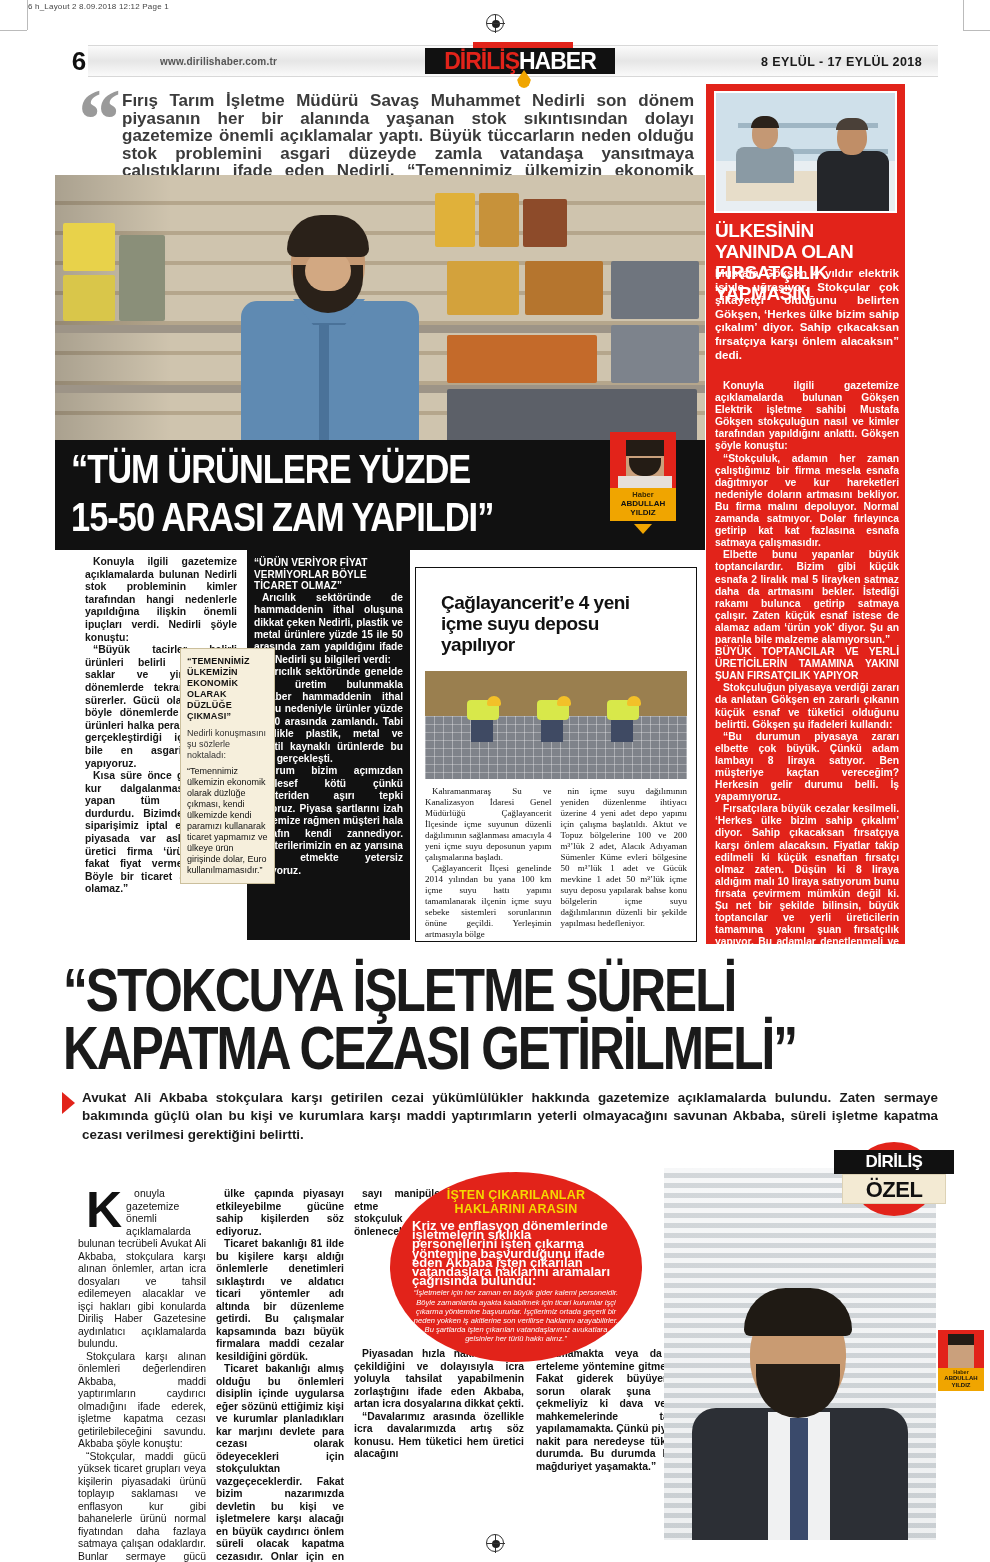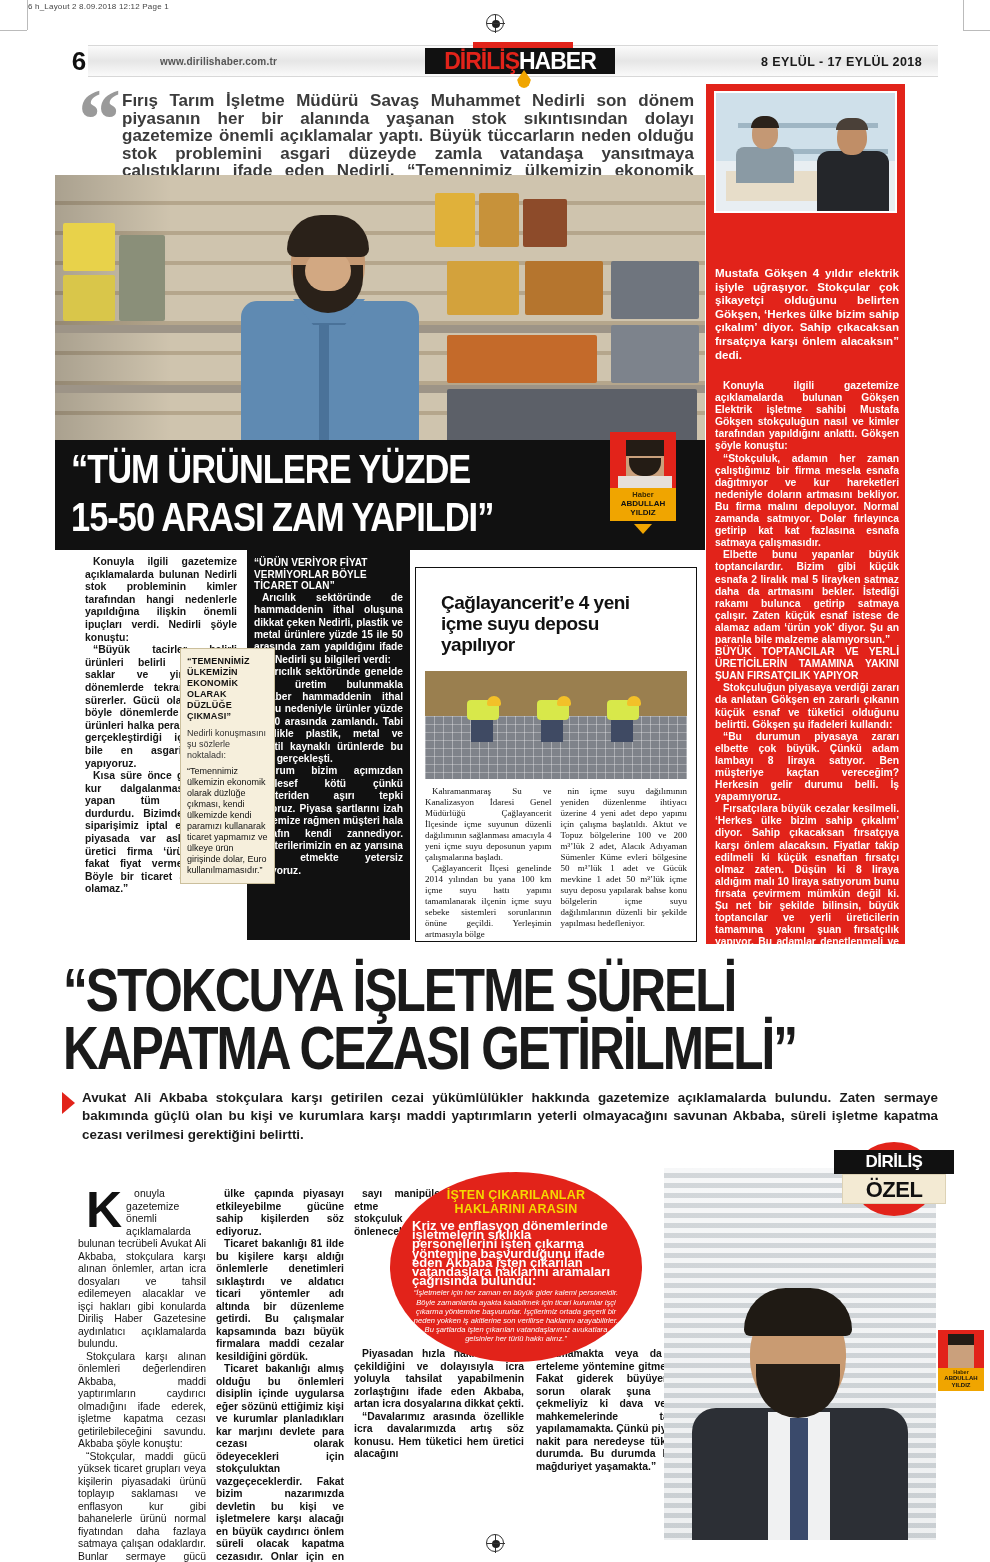--- a/index.html
+++ b/index.html
@@ -306,21 +306,21 @@
     <div class="bb-tail"></div>
   </div>
 
   <div class="a1-left">
     <p>Konuyla ilgili gazetemize açıklamalarda bulunan Nedirli stok probleminin kimler tarafından hangi nedenlerle yapıldığına ilişkin önemli ipuçları verdi. Nedirli şöyle konuştu:</p>
     <p>“Büyük tacirler belirli ürünleri belirli zamanlarda saklar ve yine farklı dönemlerde tekrar piyasaya sürerler. Gücü olan kimseler böyle dönemlerde piyasadan ürünleri halka perakende satış gerçekleştirdiği için zammı bile en asgari boyutta yapıyoruz.</p>
     <p>Kısa süre önce gerçekleşen kur dalgalanması üretim yapan tüm işletmeleri durdurdu. Bizimde pek çok siparişimiz iptal edildi. Ürün piyasada var aslında fakat üretici firma ‘ürünü veririz fakat fiyat vermeyiz’ diyor. Böyle bir ticaret anlayışı da olamaz.”</p>
   </div>
 
   <div class="a1-mid">
-    <div class="kick">“ÜRÜN VERİYOR FİYAT VERMİYORLAR BÖYLE TİCARET OLAN”</div>
+    <div class="kick">“ÜRÜN VERİYOR FİYAT VERMİYORLAR BÖYLE TİCARET OLMAZ”</div>
     <div class="bodytxt">
       <p>Arıcılık sektöründe de hammaddenin ithal oluşuna dikkat çeken Nedirli, plastik ve metal ürünlere yüzde 15 ile 50 arasında zam yapıldığını ifade etti. Nedirli şu bilgileri verdi:</p>
       <p>“Arıcılık sektöründe genelde yerli üretim bulunmakla beraber hammaddenin ithal oluşu nedeniyle ürünler yüzde 15-50 arasında zamlandı. Tabi özellikle plastik, metal ve tekstil kaynaklı ürünlerde bu zam gerçekleşti.</p>
       <p>Durum bizim açımızdan maalesef kötü çünkü müşteriden aşırı tepki alıyoruz. Piyasa şartlarını izah etmemize rağmen müşteri hala esnafın kendi zannediyor. Müşterilerimizin en az yarısına izah etmekte yetersiz kalıyoruz.</p>
     </div>
   </div>
 
   <div class="pullbox">
     <div class="pb-title">“TEMENNİMİZ ÜLKEMİZİN EKONOMİK OLARAK DÜZLÜĞE ÇIKMASI”</div>
     <div class="pb-sub">Nedirli konuşmasını şu sözlerle noktaladı:</div>
@@ -363,20 +363,24 @@
       <div class="sp-shelf" style="top:30px;width:140px;"></div>
       <div class="sp-shelf" style="top:56px;width:150px;"></div>
       <div class="sp-desk"></div>
       <div class="sp-man1-body"></div>
       <div class="sp-man1-head"></div>
       <div class="sp-man1-hair"></div>
       <div class="sp-man2-body"></div>
       <div class="sp-man2-head"></div>
       <div class="sp-man2-hair"></div>
     </div>
+    <div class="side-h">
+      <span>ÜLKESİNİN YANINDA OLAN</span><br>
+      <span>FIRSATÇILIK YAPMASIN</span>
+    </div>
     <div class="side-lead">Mustafa Gökşen 4 yıldır elektrik işiyle uğraşıyor. Stokçular çok şikayetçi olduğunu belirten Gökşen, ‘Herkes ülke bizim sahip çıkalım’ diyor. Sahip çıkacaksan fırsatçıya karşı önlem alacaksın” dedi.</div>
     <div class="side-body">
       <p>Konuyla ilgili gazetemize açıklamalarda bulunan Gökşen Elektrik işletme sahibi Mustafa Gökşen stokçuluğun nasıl ve kimler tarafından yapıldığını anlattı. Gökşen şöyle konuştu:</p>
       <p>“Stokçuluk, adamın her zaman çalıştığımız bir firma mesela esnafa dağıtmıyor ve kur hareketleri nedeniyle doların artmasını bekliyor. Bu firma malını depoluyor. Normal zamanda satmıyor. Dolar fırlayınca getirip kat kat fazlasına esnafa satmaya çalışmasıdır.</p>
       <p>Elbette bunu yapanlar büyük toptancılardır. Bizim gibi küçük esnafa 2 liralık mal 5 lirayken satmaz daha da artmasını bekler. İstediği rakamı bulunca getirip satmaya çalışır. Zaten küçük esnaf istese de alamaz adam ‘ürün yok’ diyor. Şu an paranla bile malzeme alamıyorsun.”</p>
       <p class="subhead">BÜYÜK TOPTANCILAR VE YERLİ ÜRETİCİLERİN TAMAMINA YAKINI ŞUAN FIRSATÇILIK YAPIYOR</p>
       <p>Stokçuluğun piyasaya verdiği zararı da anlatan Gökşen en zararlı çıkanın küçük esnaf ve tüketici olduğunu belirtti. Gökşen şu ifadeleri kullandı:</p>
       <p>“Bu durumun piyasaya zararı elbette çok büyük. Çünkü adam lambayı 8 liraya satıyor. Ben müşteriye kaçtan vereceğim? Herkesin gelir durumu belli. İş yapamıyoruz.</p>
       <p>Fırsatçılara büyük cezalar kesilmeli. ‘Herkes ülke bizim sahip çıkalım’ diyor. Sahip çıkacaksan fırsatçıya karşı önlem alacaksın. Fiyatlar takip edilmeli ki küçük esnaftan fırsatçı olmaz zaten. Düşün ki 8 liraya aldığım malı 10 liraya satıyorum bunu fırsata çevirmem mümkün değil ki. Şu net bir şekilde bilinsin, büyük toptancılar ve yerli üreticilerin tamamına yakını şuan fırsatçılık yapıyor. Bu adamlar denetlenmeli ve yerli üretim yapanın zam koyması engellenmeli.”</p>
       <p class="src">●HABER MERKEZİ</p>

